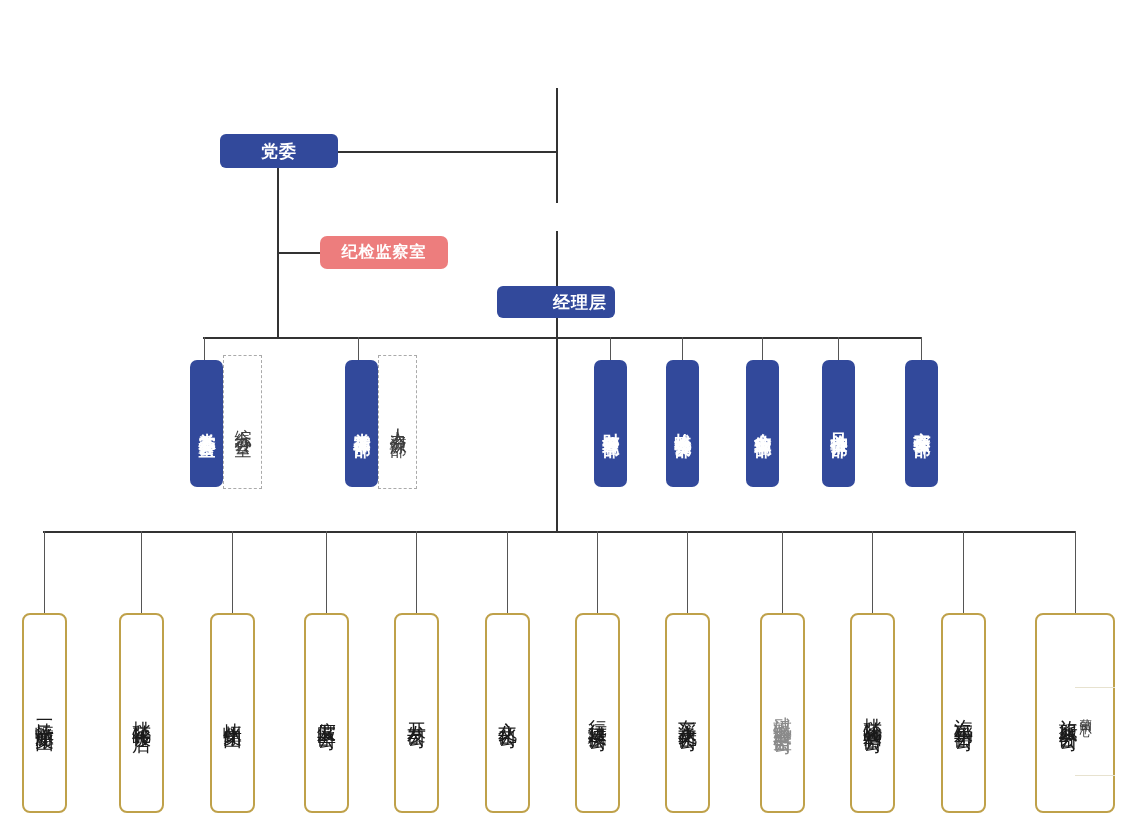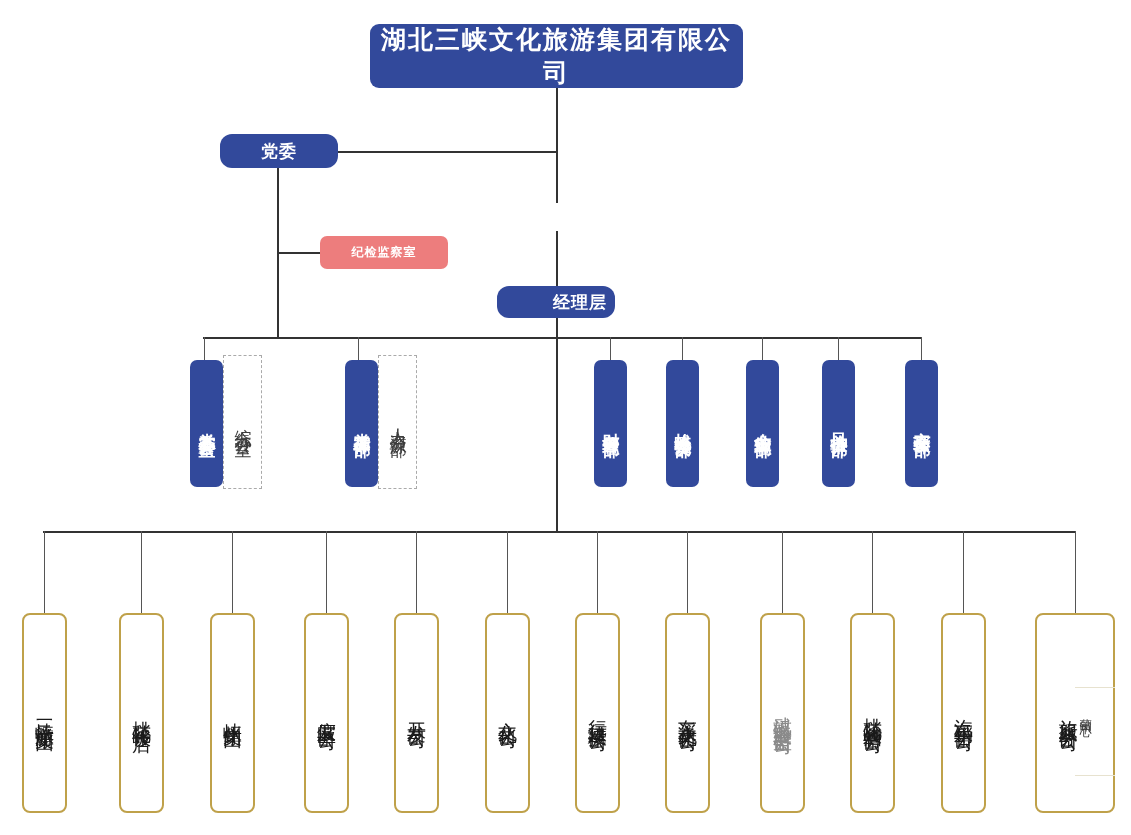--- a/index.html
+++ b/index.html
@@ -33,38 +33,38 @@
     display: flex;
     align-items: center;
     justify-content: center;
     text-align: center;
   }
 
   
   .blue-h {
     background: #32499B;
     color: #ffffff;
-    border-radius: 12px;
+    border-radius: 6px;
     font-weight: bold;
     letter-spacing: 1px;
   }
   .blue-h.title {
     font-size: 25px;
     border-radius: 9px;
     letter-spacing: 2px;
   }
   .blue-h.mid { font-size: 17px; }
 
   
   .salmon {
     background: #ED7D7D;
     color: #ffffff;
     border-radius: 7px;
     font-weight: bold;
-    font-size: 12px;
+    font-size: 16px;
     letter-spacing: 1px;
   }
 
   
   .blue-v {
     background: #32499B;
     color: #ffffff;
     border-radius: 7px;
     font-weight: bold;
     font-size: 17px;
@@ -169,21 +169,20 @@
   <div class="line thin v" style="left:326px; top:531px; height:83px;"></div>
   <div class="line thin v" style="left:416px; top:531px; height:83px;"></div>
   <div class="line thin v" style="left:507px; top:531px; height:83px;"></div>
   <div class="line thin v" style="left:597px; top:531px; height:83px;"></div>
   <div class="line thin v" style="left:687px; top:531px; height:83px;"></div>
   <div class="line thin v" style="left:782px; top:531px; height:83px;"></div>
   <div class="line thin v" style="left:872px; top:531px; height:83px;"></div>
   <div class="line thin v" style="left:963px; top:531px; height:83px;"></div>
   <div class="line thin v" style="left:1075px; top:531px; height:83px;"></div>
 
-  <div class="box blue-h title" style="left:370px; top:24px; width:373px; height:64px;">湖北三峡文化旅游集团有限公司</div>
 
   <div class="box blue-h mid" style="left:220px; top:134px; width:118px; height:34px;">党委</div>
 
   <div class="box salmon" style="left:320px; top:236px; width:128px; height:33px;">纪检监察室</div>
 
 
   <div class="box blue-h mid" style="left:497px; top:286px; width:118px; height:32px;padding-left:48px;">经理层</div>
 
   <div class="box blue-v" style="left:190px; top:360px; width:33px; height:127px;">党委办公室</div>
   <div class="box dashed-v" style="left:223px; top:355px; width:39px; height:134px;">综合办公室</div>

